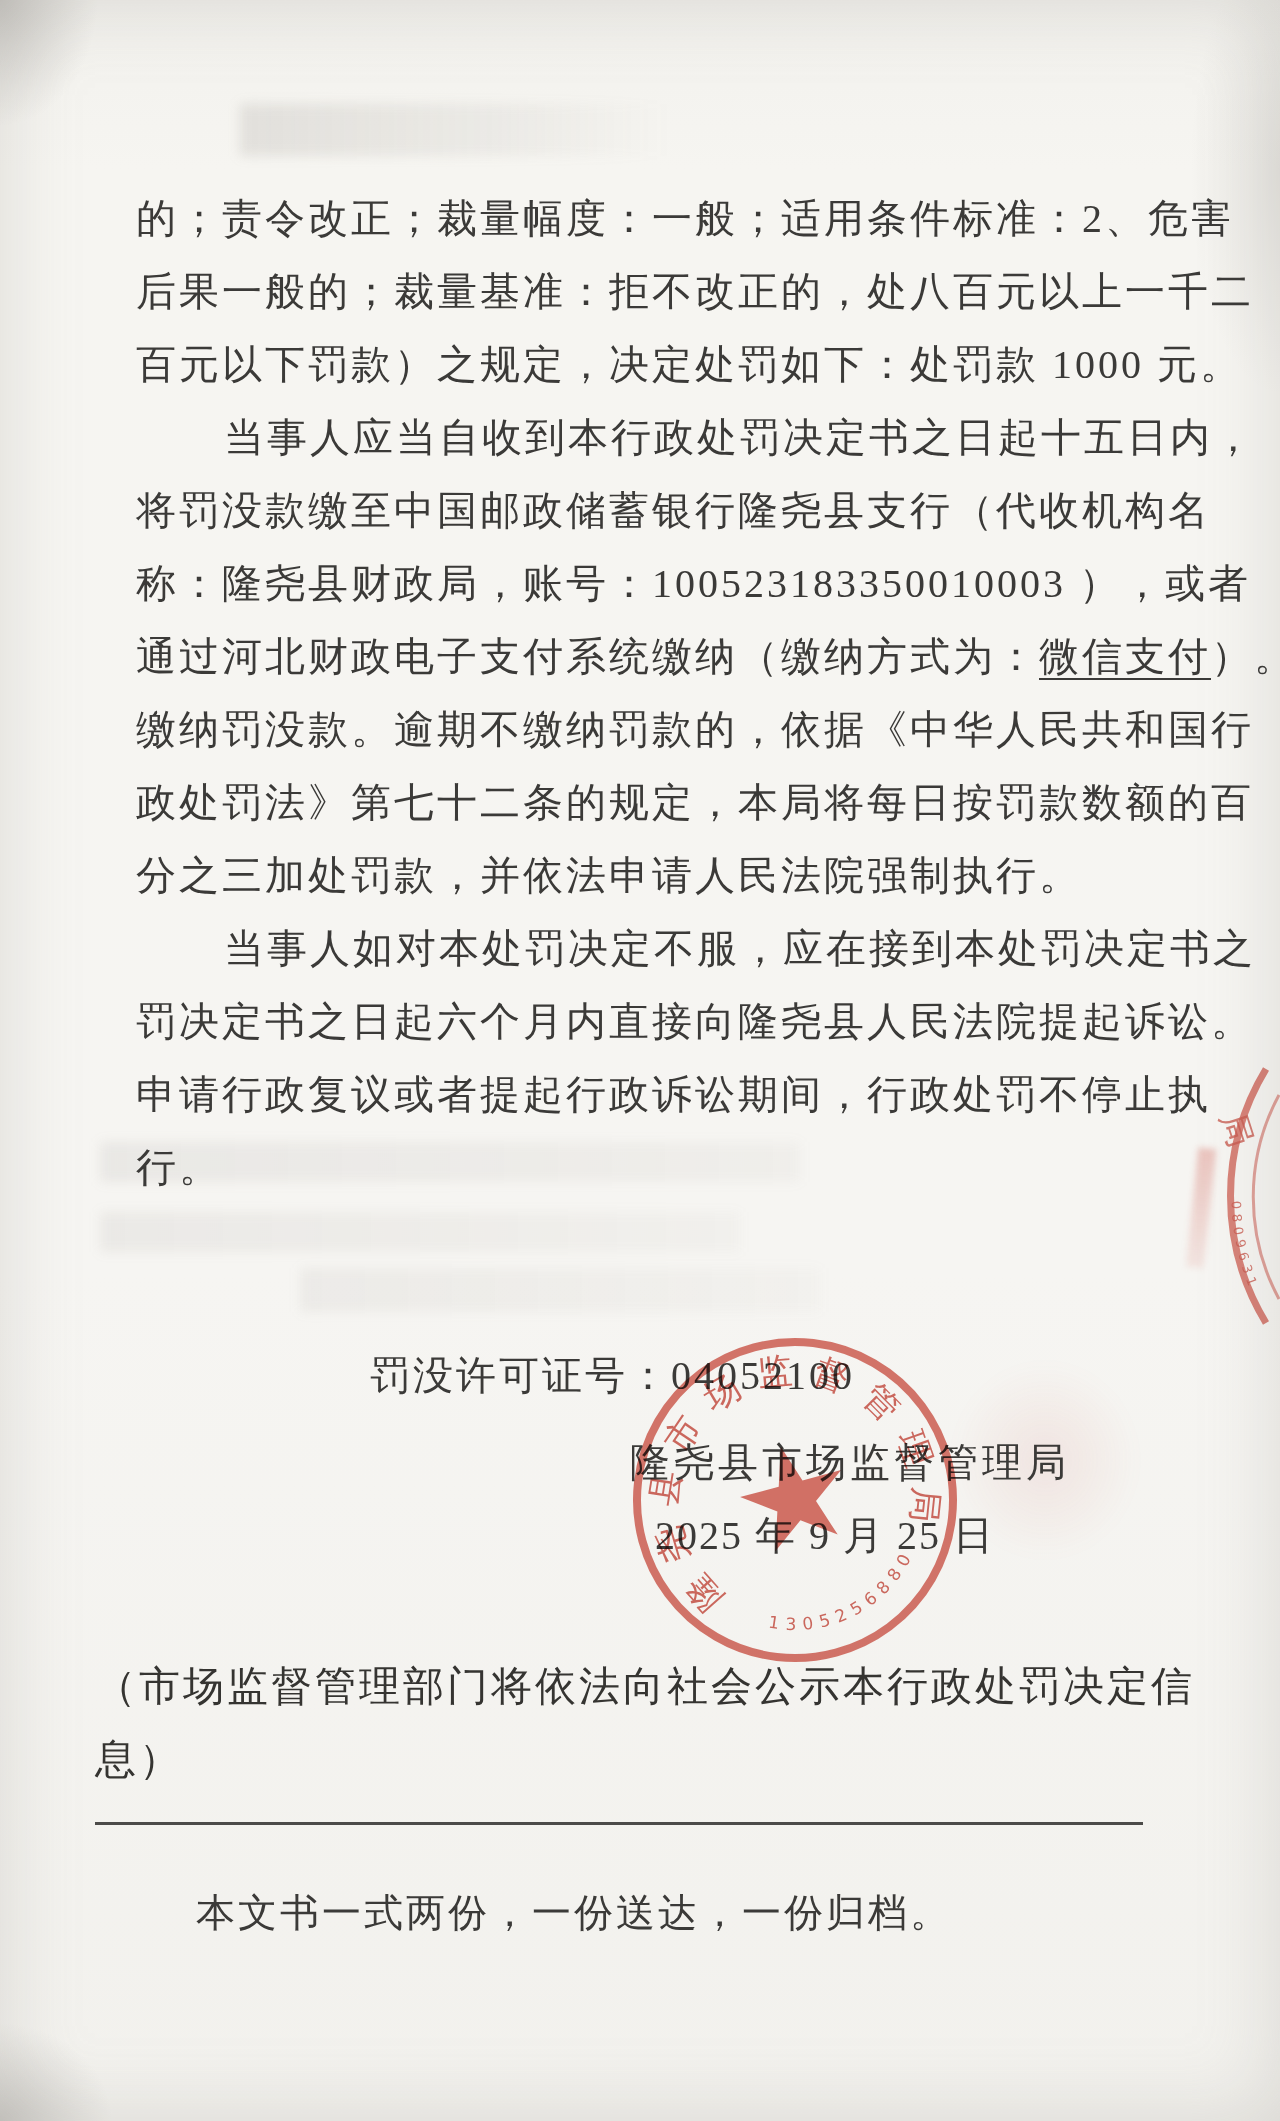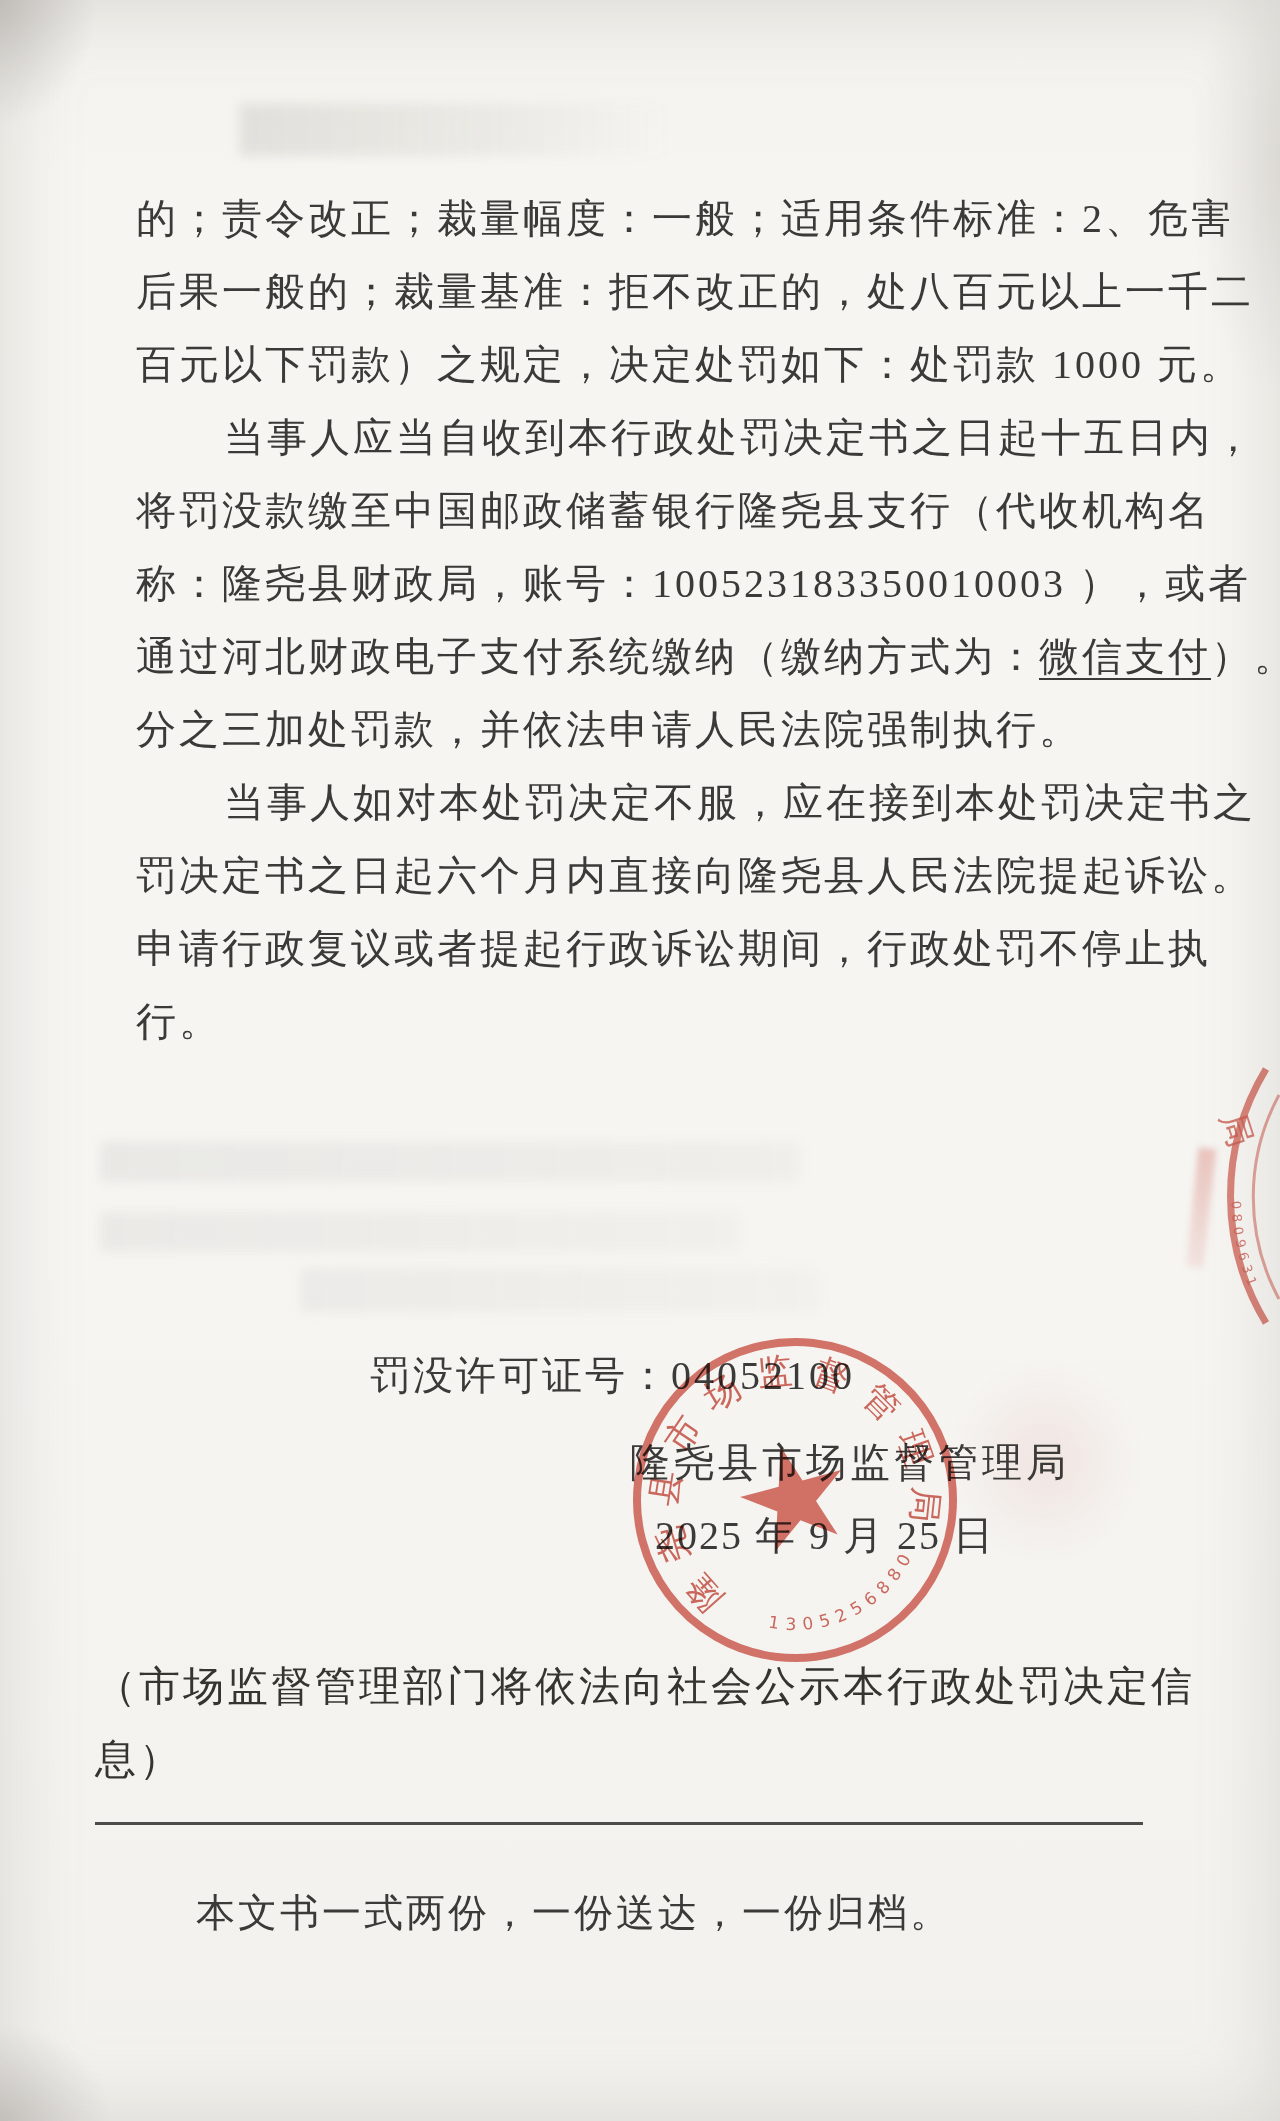--- a/index.html
+++ b/index.html
@@ -83,20 +83,22 @@
   <div class="artifact a-smudge"></div>
 
   <div class="body-text">
     <div class="line">的；责令改正；裁量幅度：一般；适用条件标准：2、危害</div>
     <div class="line">后果一般的；裁量基准：拒不改正的，处八百元以上一千二</div>
     <div class="line">百元以下罚款）之规定，决定处罚如下：处罚款 1000 元。</div>
     <div class="line indent">当事人应当自收到本行政处罚决定书之日起十五日内，</div>
     <div class="line">将罚没款缴至中国邮政储蓄银行隆尧县支行（代收机构名</div>
     <div class="line">称：隆尧县财政局，账号：100523183350010003 ），或者</div>
     <div class="line"><span>通过河北财政电子支付系统缴纳（缴纳方式为：</span><span class="u">微信支付</span><span>）。</span></div>
+    <div class="line">缴纳罚没款。逾期不缴纳罚款的，依据《中华人民共和国行</div>
+    <div class="line">政处罚法》第七十二条的规定，本局将每日按罚款数额的百</div>
     <div class="line">分之三加处罚款，并依法申请人民法院强制执行。</div>
     <div class="line indent">当事人如对本处罚决定不服，应在接到本处罚决定书之</div>
     <div class="line">罚决定书之日起六个月内直接向隆尧县人民法院提起诉讼。</div>
     <div class="line">申请行政复议或者提起行政诉讼期间，行政处罚不停止执</div>
     <div class="line">行。</div>
   </div>
 
   <div class="license-line"><span>罚没许可证号：</span><span>04052100</span></div>
 
   <div class="authority-line">隆尧县市场监督管理局</div>

